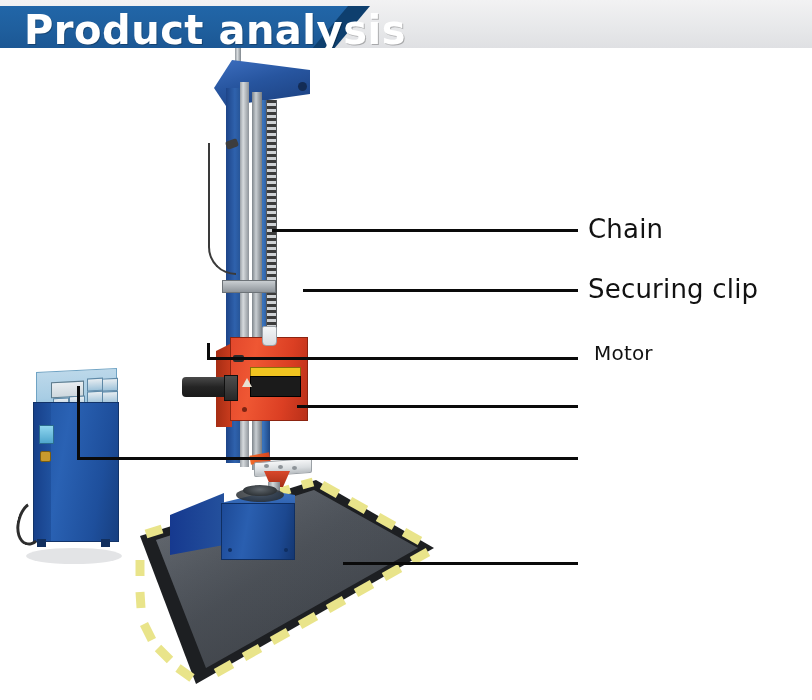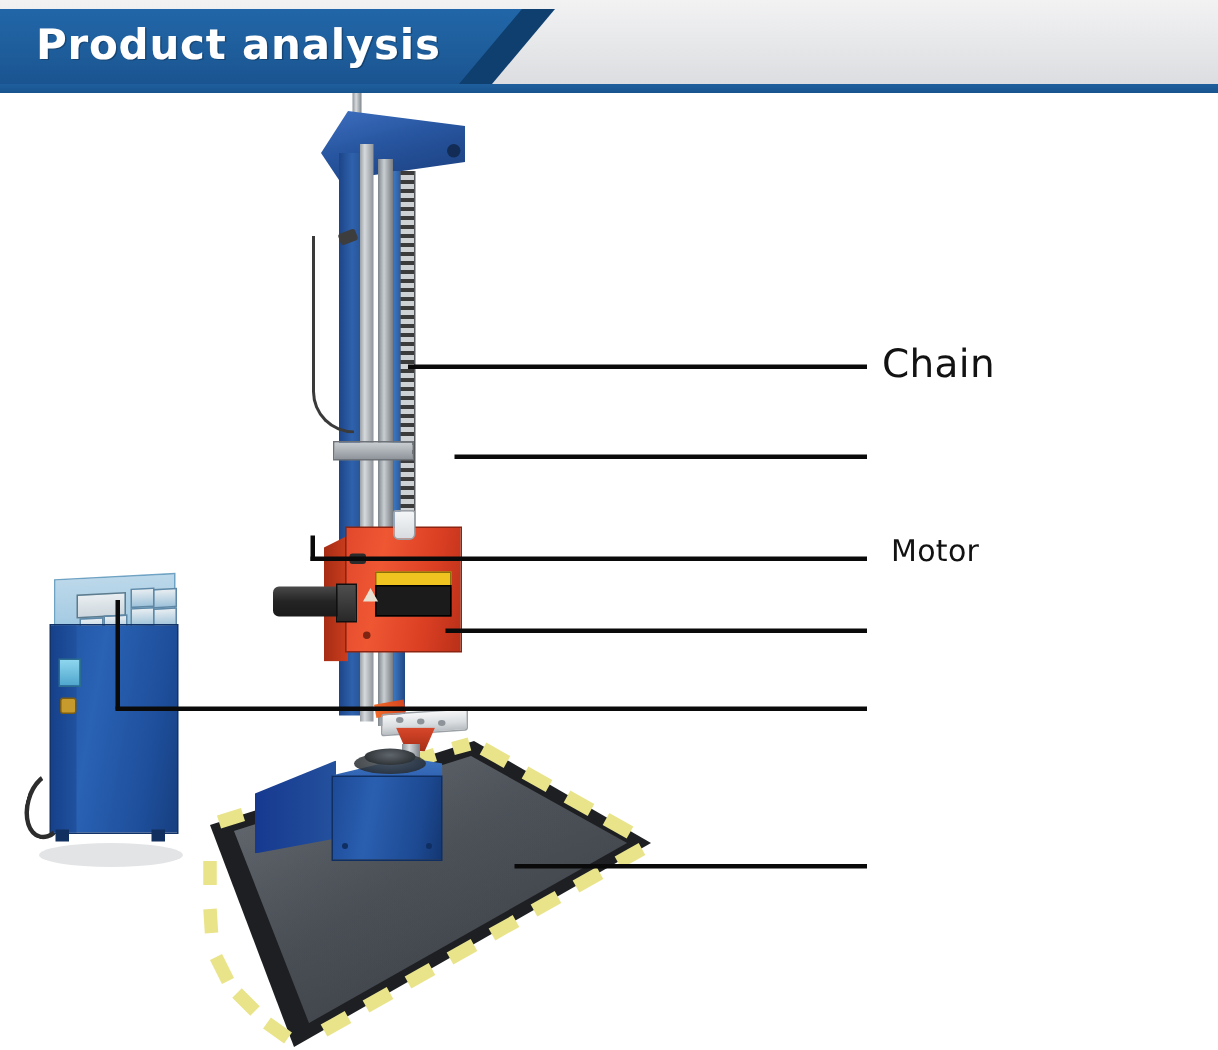--- a/index.html
+++ b/index.html
@@ -27,28 +27,28 @@
     position:absolute;left:300px;top:6px;width:70px;height:50px;
     background:#0e3f6e;
     clip-path:polygon(48px 0, 70px 0, 28px 50px, 6px 50px);
   }
   #banner-underline{
     position:absolute;left:0;top:56px;width:812px;height:6px;
     background:linear-gradient(180deg,#1f5f9e 0%,#17548e 100%);
   }
   #banner-title{
     position:absolute;left:24px;top:8px;height:46px;line-height:44px;
-    color:#ffffff;font-size:28px;font-weight:bold;letter-spacing:0.5px;
+    color:#ffffff;font-size:40px;font-weight:bold;letter-spacing:0.5px;
     font-family:"DejaVu Sans", sans-serif;
     text-shadow:1px 1px 0 rgba(0,0,0,.25);
     white-space:nowrap;
   }
 
   
-  #photo{position:absolute;left:0;top:62px;width:812px;height:638px;background:#ffffff;}
+  #photo{position:absolute;left:0;top:48px;width:812px;height:638px;background:#ffffff;}
 
   
   #scene-svg{position:absolute;left:0;top:0;width:812px;height:638px;}
 
   
   .leader{position:absolute;background:#0a0a0a;}
   .leader-h{height:3px;}
   .leader-v{width:3px;}
   .label{
     position:absolute;color:#121212;white-space:nowrap;
@@ -394,20 +394,21 @@
     <div class="base-bolt" style="left:6px;top:44px;"></div>
     <div class="base-bolt" style="left:62px;top:44px;"></div>
   </div>
   <div id="base-plate2"></div>
   <div id="base-plate"></div>
 
   <div class="leader leader-h" style="left:272px;top:181px;width:306px;"></div>
   <div class="label" style="left:588px;top:166px;">Chain</div>
 
   <div class="leader leader-h" style="left:303px;top:241px;width:275px;"></div>
+  <div class="label" style="left:588px;top:226px;">Securing clip</div>
 
   <div class="leader leader-v" style="left:207px;top:295px;height:17px;"></div>
   <div class="leader leader-h" style="left:207px;top:309px;width:371px;"></div>
   <div class="label label-big" style="left:594px;top:293px;">Motor</div>
 
   <div class="leader leader-h" style="left:297px;top:357px;width:281px;"></div>
 
   <div class="leader leader-v" style="left:77px;top:338px;height:73px;"></div>
   <div class="leader leader-h" style="left:77px;top:409px;width:501px;"></div>
 

